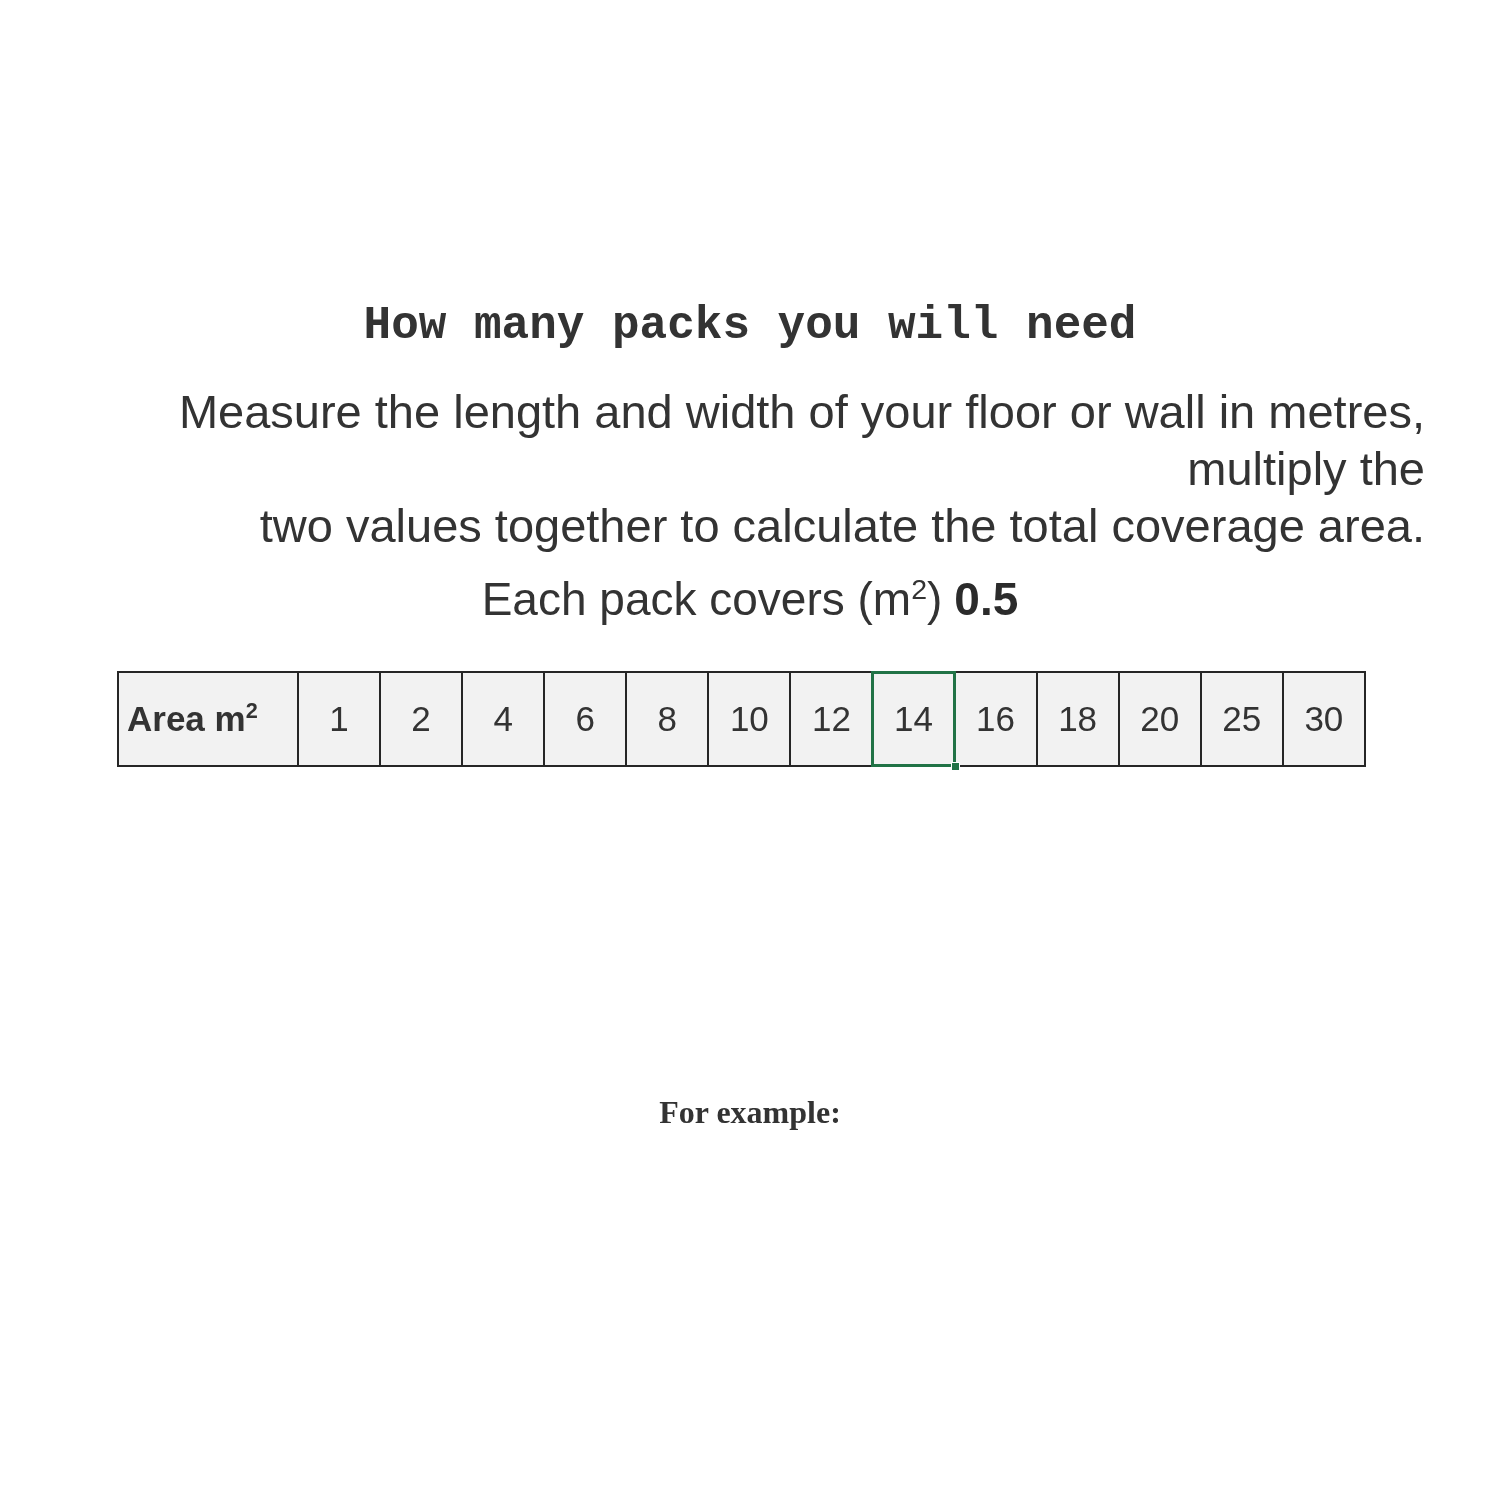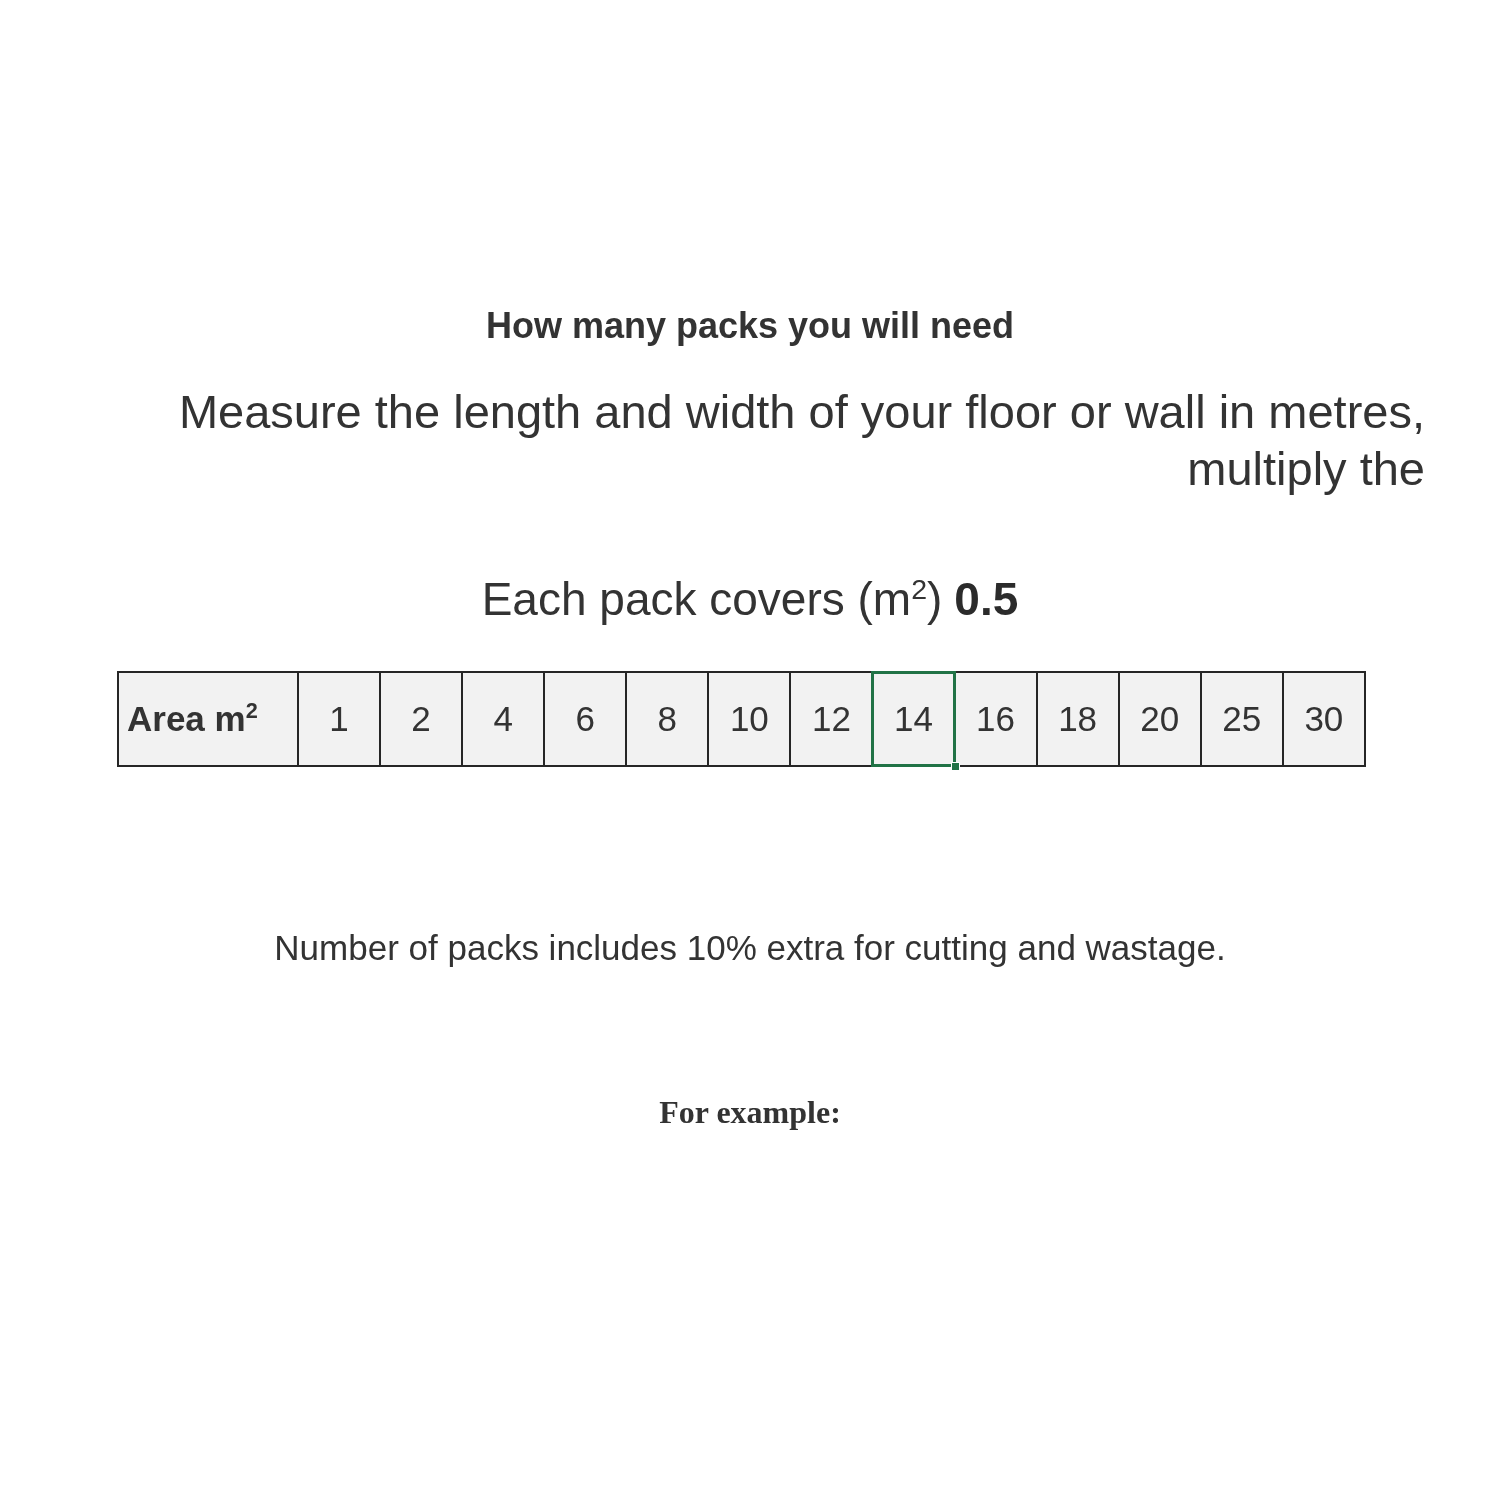--- a/index.html
+++ b/index.html
@@ -17,23 +17,24 @@
     height: 1500px;
     background: var(--page-bg, #ffffff);
     font-family: "Liberation Sans", "DejaVu Sans", sans-serif;
     color: var(--text, #333333);
     overflow: hidden;
   }
   .title {
     position: absolute;
     top: 304px; left: 0; width: 100%;
     text-align: center;
-    font-size: 36px;
+    font-size: 46px;
     font-weight: bold;
     line-height: 44px;
+    font-family: Liberation Mono, monospace;
   }
   .intro {
     position: absolute;
     top: 383px; left: 75px; right: 75px;
     text-align: right;
     font-size: 47px;
     line-height: 57px;
   }
   .coverage {
     position: absolute;
@@ -124,20 +125,21 @@
 </style>
 </head>
 <body>
 
 <div class="page">
 
   <div class="title">How many packs you will need</div>
 
   <div class="intro">
     <span>Measure the length and width of your floor or wall in metres, multiply the</span><br>
+    <span>two values together to calculate the total coverage area.</span>
   </div>
 
   <div class="coverage">
     <span><span>Each pack covers (m</span><sup>2</sup><span>)</span></span><span class="coverage-value">0.5</span>
   </div>
 
   <table class="packs-table">
     <colgroup>
       <col style="width:180px">
       <col span="13">
@@ -156,19 +158,18 @@
           <td class="selected">14<span class="fill-handle"></span></td>
           <td>16</td>
           <td>18</td>
           <td>20</td>
           <td>25</td>
           <td>30</td>
         </tr>
   </tbody>
     </table>
 
-  <div class="wastage-note">Number of packs includes 10% extra for cutting and wastage.</div>
 
   <div class="example-heading">For example:</div>
 
 
 
 </div>
 
 </body></html>

